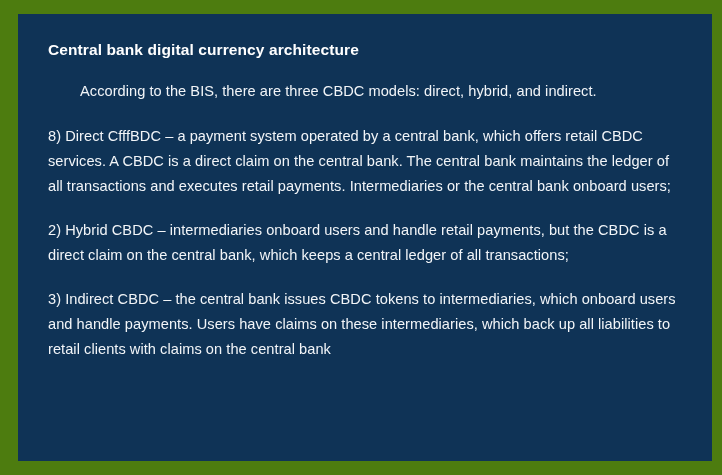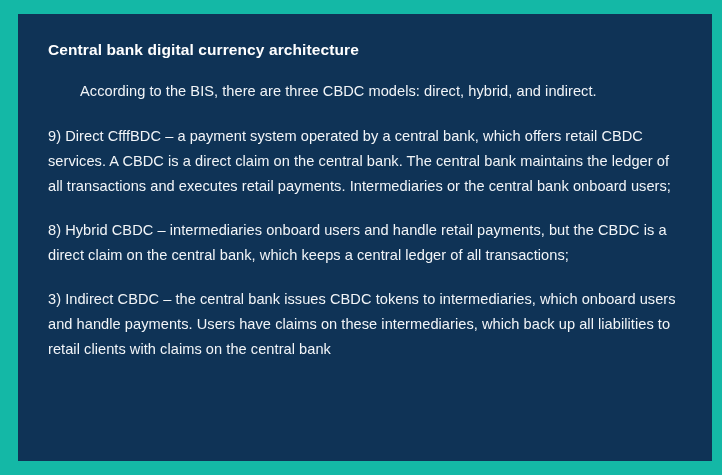--- a/index.html
+++ b/index.html
@@ -12,21 +12,21 @@
     background: #ffffff;
     font-family: "Liberation Sans", sans-serif;
     overflow: hidden;
   }
   #slide {
     position: absolute;
     left: 0;
     top: 0;
     width: 722px;
     height: 475px;
-    background: #14b8a6;
+    background: #4d7c0f;
     box-sizing: border-box;
   }
   #panel {
     position: absolute;
     left: 18px;
     top: 14px;
     width: 694px;
     height: 447px;
     background: #0f3356;
     box-sizing: border-box;
@@ -60,20 +60,20 @@
 </head>
 <body>
 
 <div id="slide">
   <div id="panel">
 
     <h1 class="title">Central bank digital currency architecture</h1>
 
     <p class="para lead">According to the BIS, there are three CBDC models: direct, hybrid, and indirect.</p>
 
-    <p class="para">9) Direct CfffBDC – a payment system operated by a central bank, which offers retail CBDC services. A CBDC is a direct claim on the central bank. The central bank maintains the ledger of all transactions and executes retail payments. Intermediaries or the central bank onboard users;</p>
+    <p class="para">8) Direct CfffBDC – a payment system operated by a central bank, which offers retail CBDC services. A CBDC is a direct claim on the central bank. The central bank maintains the ledger of all transactions and executes retail payments. Intermediaries or the central bank onboard users;</p>
 
-    <p class="para">8) Hybrid CBDC – intermediaries onboard users and handle retail payments, but the CBDC is a direct claim on the central bank, which keeps a central ledger of all transactions;</p>
+    <p class="para">2) Hybrid CBDC – intermediaries onboard users and handle retail payments, but the CBDC is a direct claim on the central bank, which keeps a central ledger of all transactions;</p>
 
     <p class="para last">3) Indirect CBDC – the central bank issues CBDC tokens to intermediaries, which onboard users and handle payments. Users have claims on these intermediaries, which back up all liabilities to retail clients with claims on the central bank</p>
 
   </div>
 </div>
 
 </body></html>

